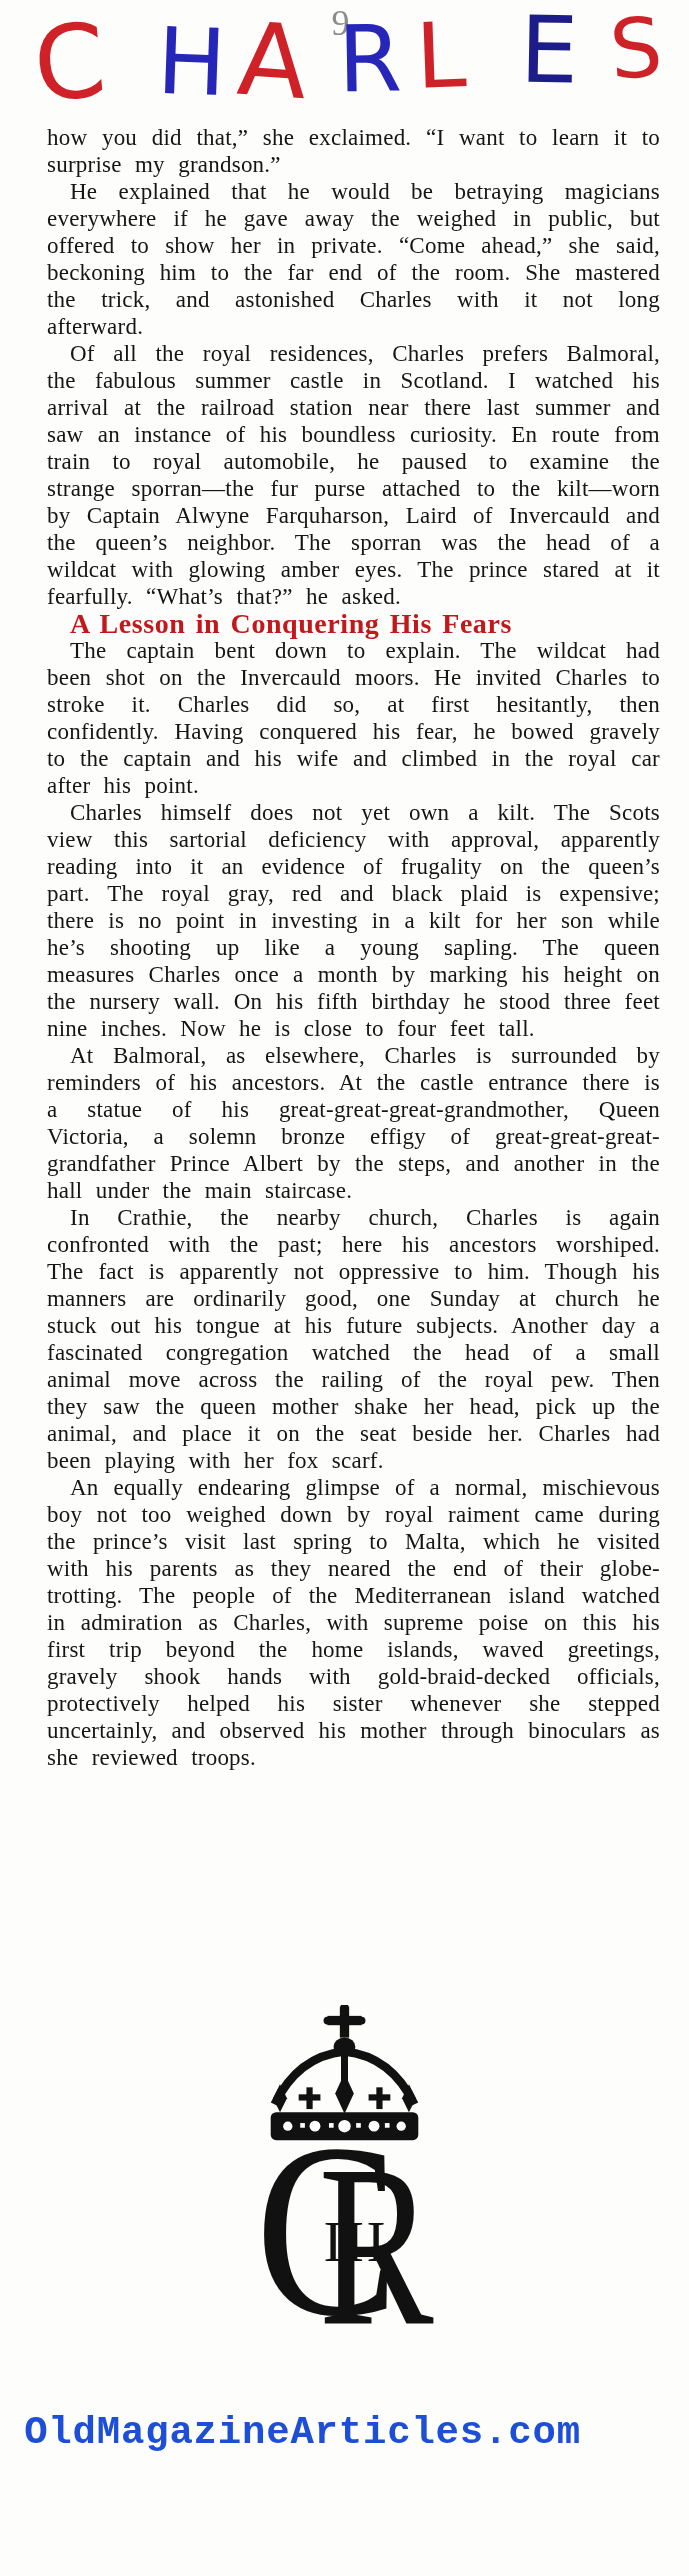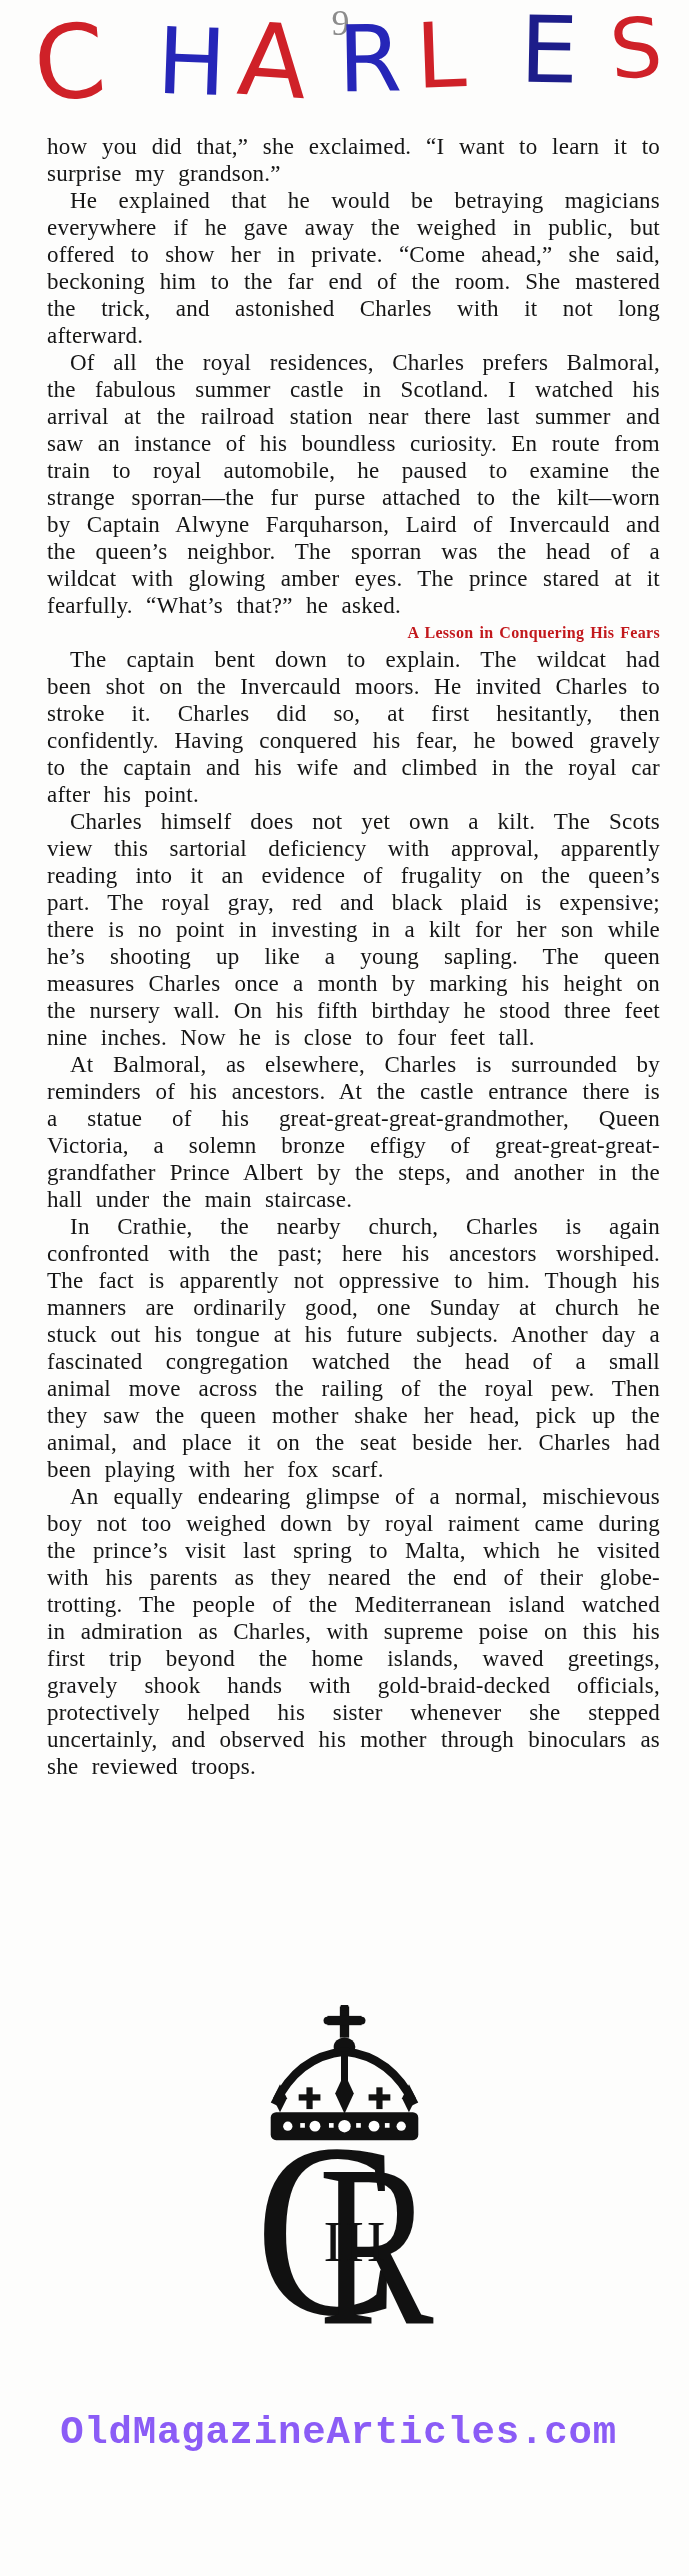--- a/index.html
+++ b/index.html
@@ -20,43 +20,42 @@
     user-select:none;
   }
   .lC{left:34px;top:12.4px;font-size:102px;color:#cf2128;transform:rotate(-5deg);}
   .lH{left:157px;top:17px;font-size:92px;color:#2626b8;transform:rotate(2deg);}
   .lA{left:238px;top:11px;font-size:101px;color:#cf2128;transform:rotate(4deg);}
   .lR{left:338px;top:14px;font-size:92px;color:#2626b8;transform:rotate(-1deg);}
   .lL{left:416px;top:11px;font-size:90px;color:#cf2128;transform:rotate(-2deg);}
   .lE{left:520px;top:4.7px;font-size:92px;color:#1d1d8a;transform:rotate(1deg);}
   .lS{left:610px;top:7.8px;font-size:82px;color:#cf2128;transform:rotate(-4deg);}
   .article{
-    position:absolute;left:47px;top:133px;width:613px;
+    position:absolute;left:47px;top:124px;width:613px;
     font-size:23px;line-height:27px;color:#151515;
     text-align:justify;word-spacing:0.32em;letter-spacing:0.01em;
   }
   .article p{margin:0;text-indent:23px;}
   .article p.no-indent{text-indent:0;}
   .section-heading{
     margin:31px 0 17px 0;
-    text-align:right;text-indent:0;
-    font-size:16px;font-weight:bold;color:#c2181c;
+    text-align:left;text-indent:0;
+    font-size:28px;font-weight:bold;color:#c2181c;
     letter-spacing:0.02em;word-spacing:0.1em;
   }
   .cypher-wrap{
     position:absolute;top:2005px;left:0;width:689px;
     display:flex;justify-content:center;
   }
   .footer-site{
     position:absolute;top:2411px;left:0;width:605px;
     text-align:center;
     font-family:"Liberation Mono",monospace;font-weight:bold;
-    font-size:39px;letter-spacing:0.8px;color:#8b5cf6;
+    font-size:39px;letter-spacing:0.8px;color:#1d4ed8;
     white-space:nowrap;
-    margin-left:36px;
   }
 </style>
 </head>
 <body>
 
 <div>
 
   <div class="page-number">9</div>
 
   <div class="title-band">

